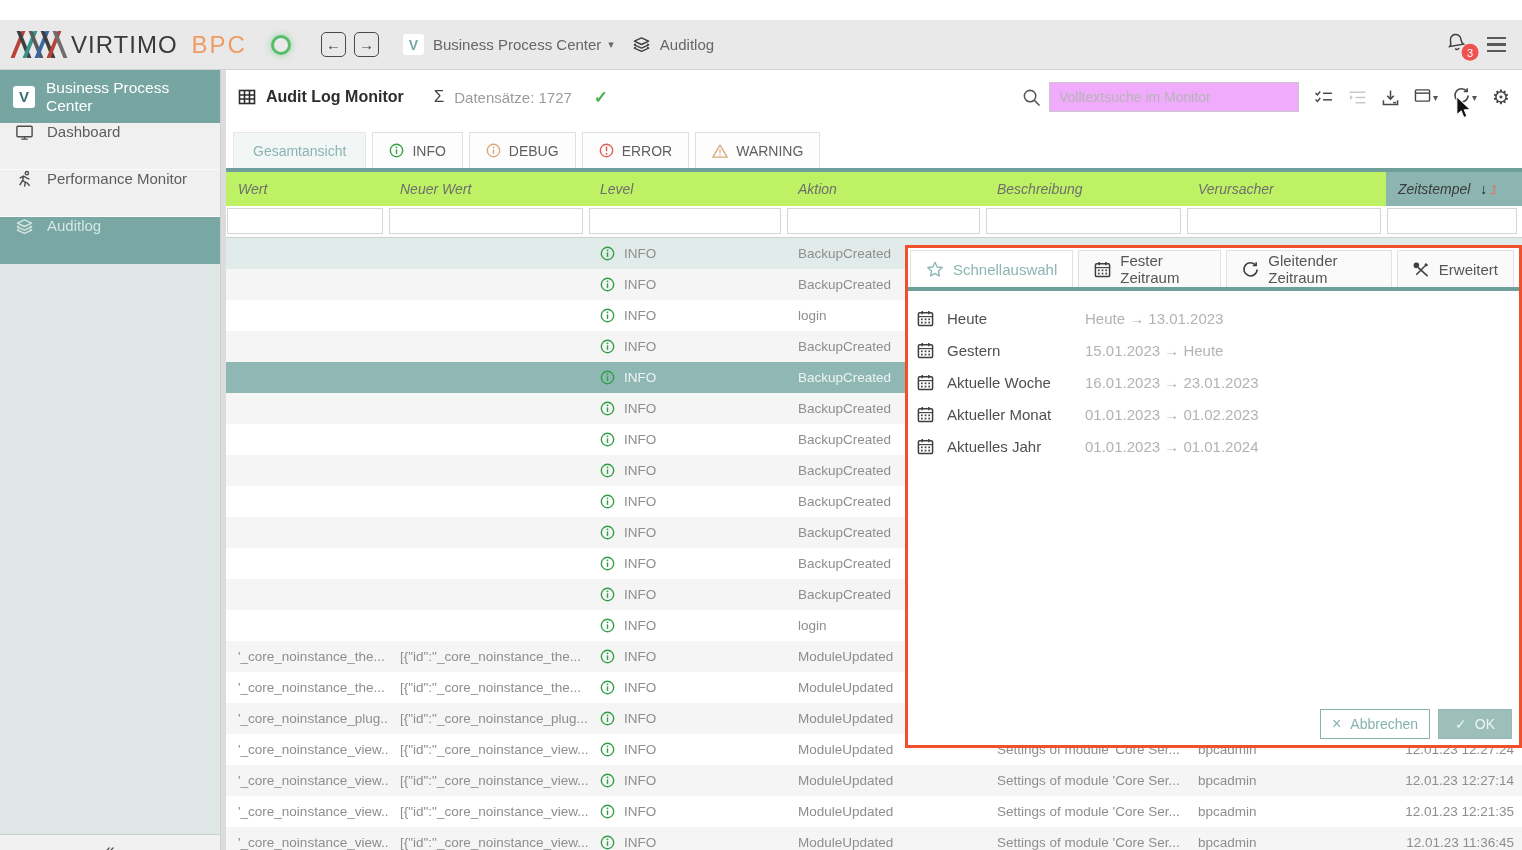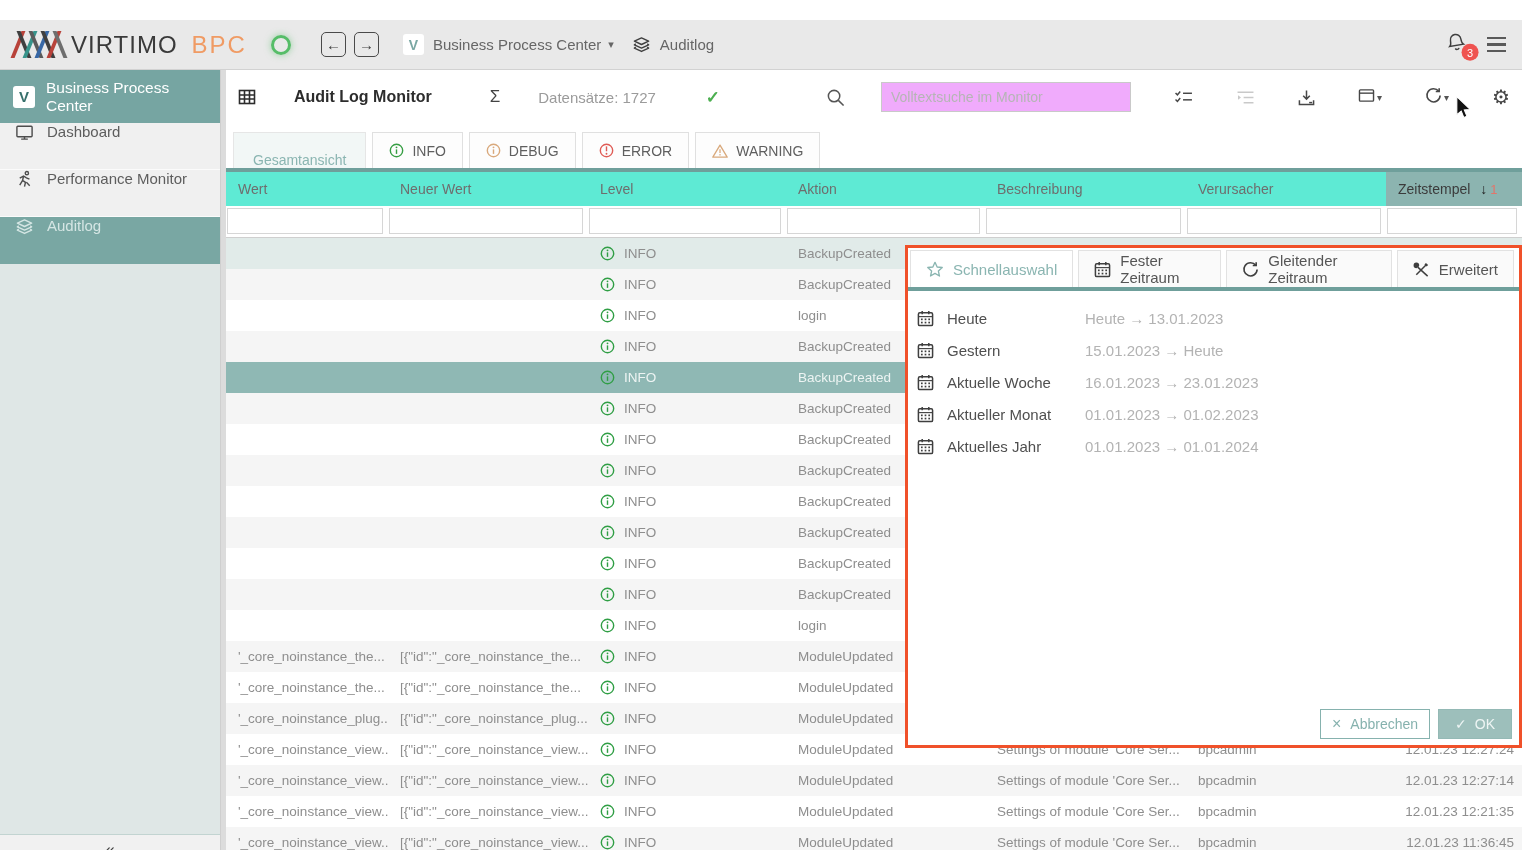--- a/index.html
+++ b/index.html
@@ -49,43 +49,43 @@
   .nav-item.active { background:#79a7a3; color:#d5e6e4; border-bottom:none; }
   .nav-item.active .ic { color:#d5e6e4; }
   .sb-foot { position:absolute; bottom:6px; left:0; width:100%; height:30px; background:#f1f1f1;
              border-top:1px solid #c2d4d1; display:flex; align-items:center; justify-content:center;
              color:#444; font-size:17px; }
   .strip { position:absolute; top:50px; left:220px; width:6px; height:800px; background:#dcdcdc;
            border-left:1px solid #cfcfcf; z-index:3; }
 
   
   .main { position:absolute; top:50px; left:226px; width:1296px; height:800px; background:#fff; }
-  .toolbar { position:absolute; top:0; left:0; width:100%; height:54px; display:flex; align-items:center; padding:0 12px;gap:28px; }
+  .toolbar { position:absolute; top:0; left:0; width:100%; height:54px; display:flex; align-items:center; padding:0 12px; }
   .toolbar .ic.dark { color:#2c2c2c; display:flex; margin-right:10px; }
   .title { font-size:16px; font-weight:bold; color:#2c2c2c; margin-right:30px; }
   .sigma { font-size:17px; color:#444; margin-right:10px; }
   .records { color:#9b9b9b; font-size:15px; }
   .okcheck { color:#4caf50; font-size:17px; font-weight:bold; margin-left:22px; }
   .ic.mid { color:#555; display:flex; margin-right:8px; }
   .search { width:250px; height:30px; border:1px solid #c9c9c9; background:#f0abfc; font-size:14px; color:#444;
             padding:0 9px; font-family:inherit; outline:none; }
   .search::placeholder { color:#b5b5b5; }
   .tbi { margin-left:15px; color:#474747; display:flex; align-items:center; }
   .tbi.disabled { color:#c9c9c9; }
   .tbi.gear { font-size:20px; line-height:1; }
   .mini-caret { font-size:10px; color:#555; margin-left:2px; }
 
   .tabstrip { position:absolute; top:60px; left:0; width:100%; height:42px; display:flex; align-items:stretch;
               padding:2px 0 0 7px; border-bottom:4px solid #6f9f9b; }
   .tab { display:inline-flex; align-items:center; gap:8px; padding:0 16px; background:#fdfdfd;
          border:1px solid #e0e0e0; border-bottom:none; color:#5f5f5f; font-size:14px; margin-right:6px; }
   .tab .ic { display:flex; }
-  .tab.active { background:#f2f7f6; border-color:#e6e6e6; color:#8ab5b1; padding:0 19px;align-items:flex-end; }
-
-  .thead { position:absolute; top:102px; left:0; width:100%; height:34px; background:#5eead4; display:grid; }
+  .tab.active { background:#f2f7f6; border-color:#e6e6e6; color:#8ab5b1; padding:0 19px; }
+
+  .thead { position:absolute; top:102px; left:0; width:100%; height:34px; background:#bef264; display:grid;font-style:italic; }
   .th { display:flex; align-items:center; padding-left:12px; color:#6e6e6e; font-size:14px; white-space:nowrap; overflow:hidden; }
   .th.sorted { background:#8cb4b0; color:#3b3b3b; }
   .sort { margin-left:10px; font-size:14px; color:#222; }
   .sortn { margin-left:3px; font-size:13px; color:#e2756a; }
 
   .frow { position:absolute; top:136px; left:0; width:100%; height:32px; background:#fff; display:grid;
           border-bottom:1px solid #cfcfcf; }
   .fc { padding:2px 5px 3px 1px; }
   .filter-input { width:100%; height:100%; border:1px solid #d6d6d6; background:#fff; outline:none; font-family:inherit; }
 

